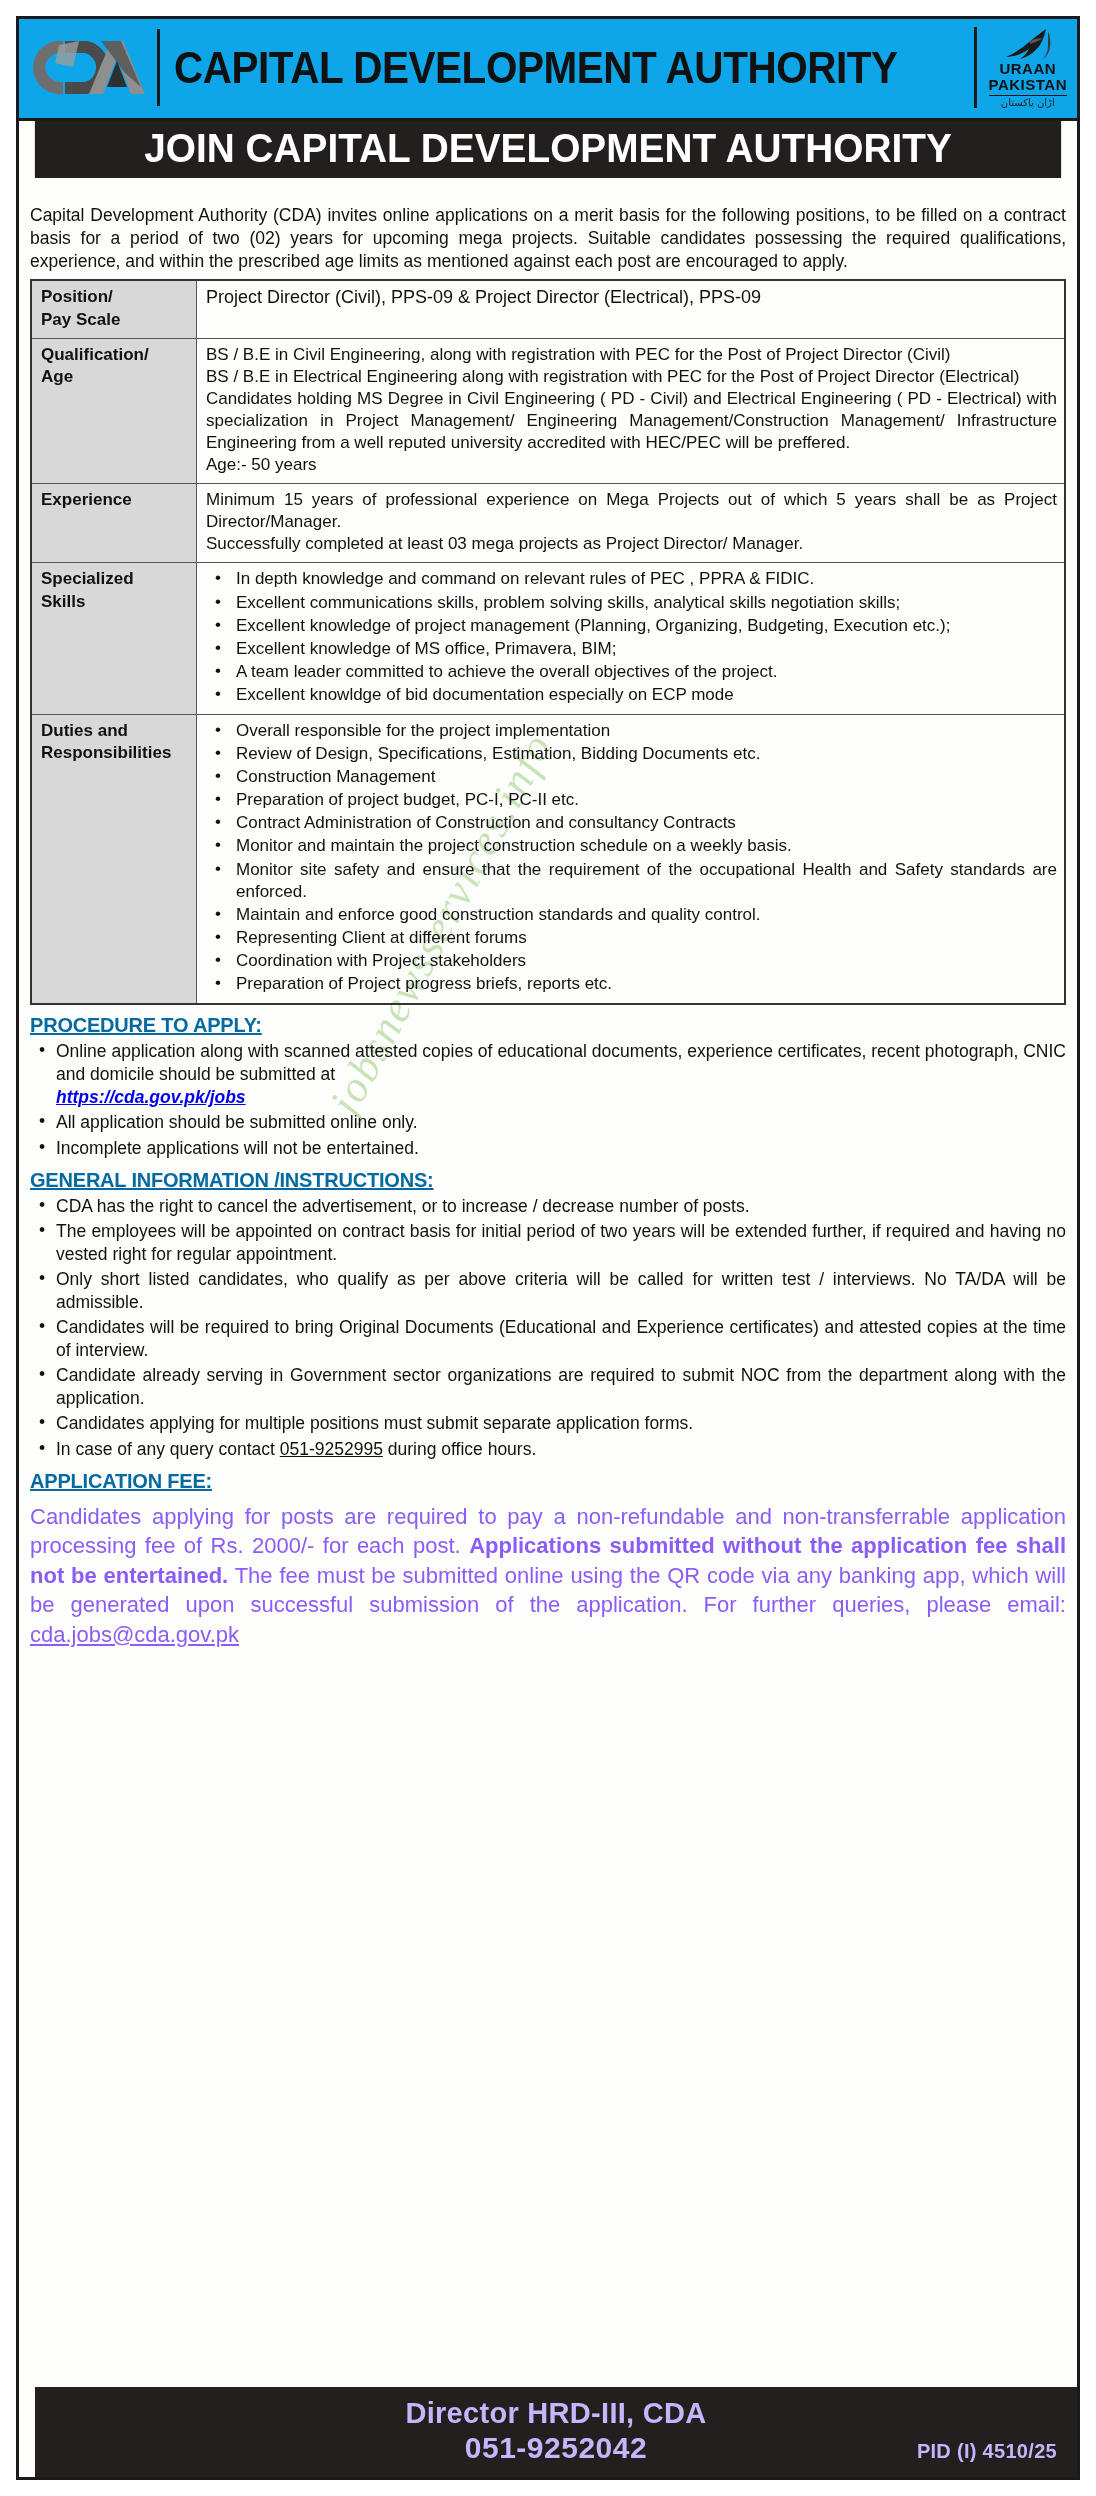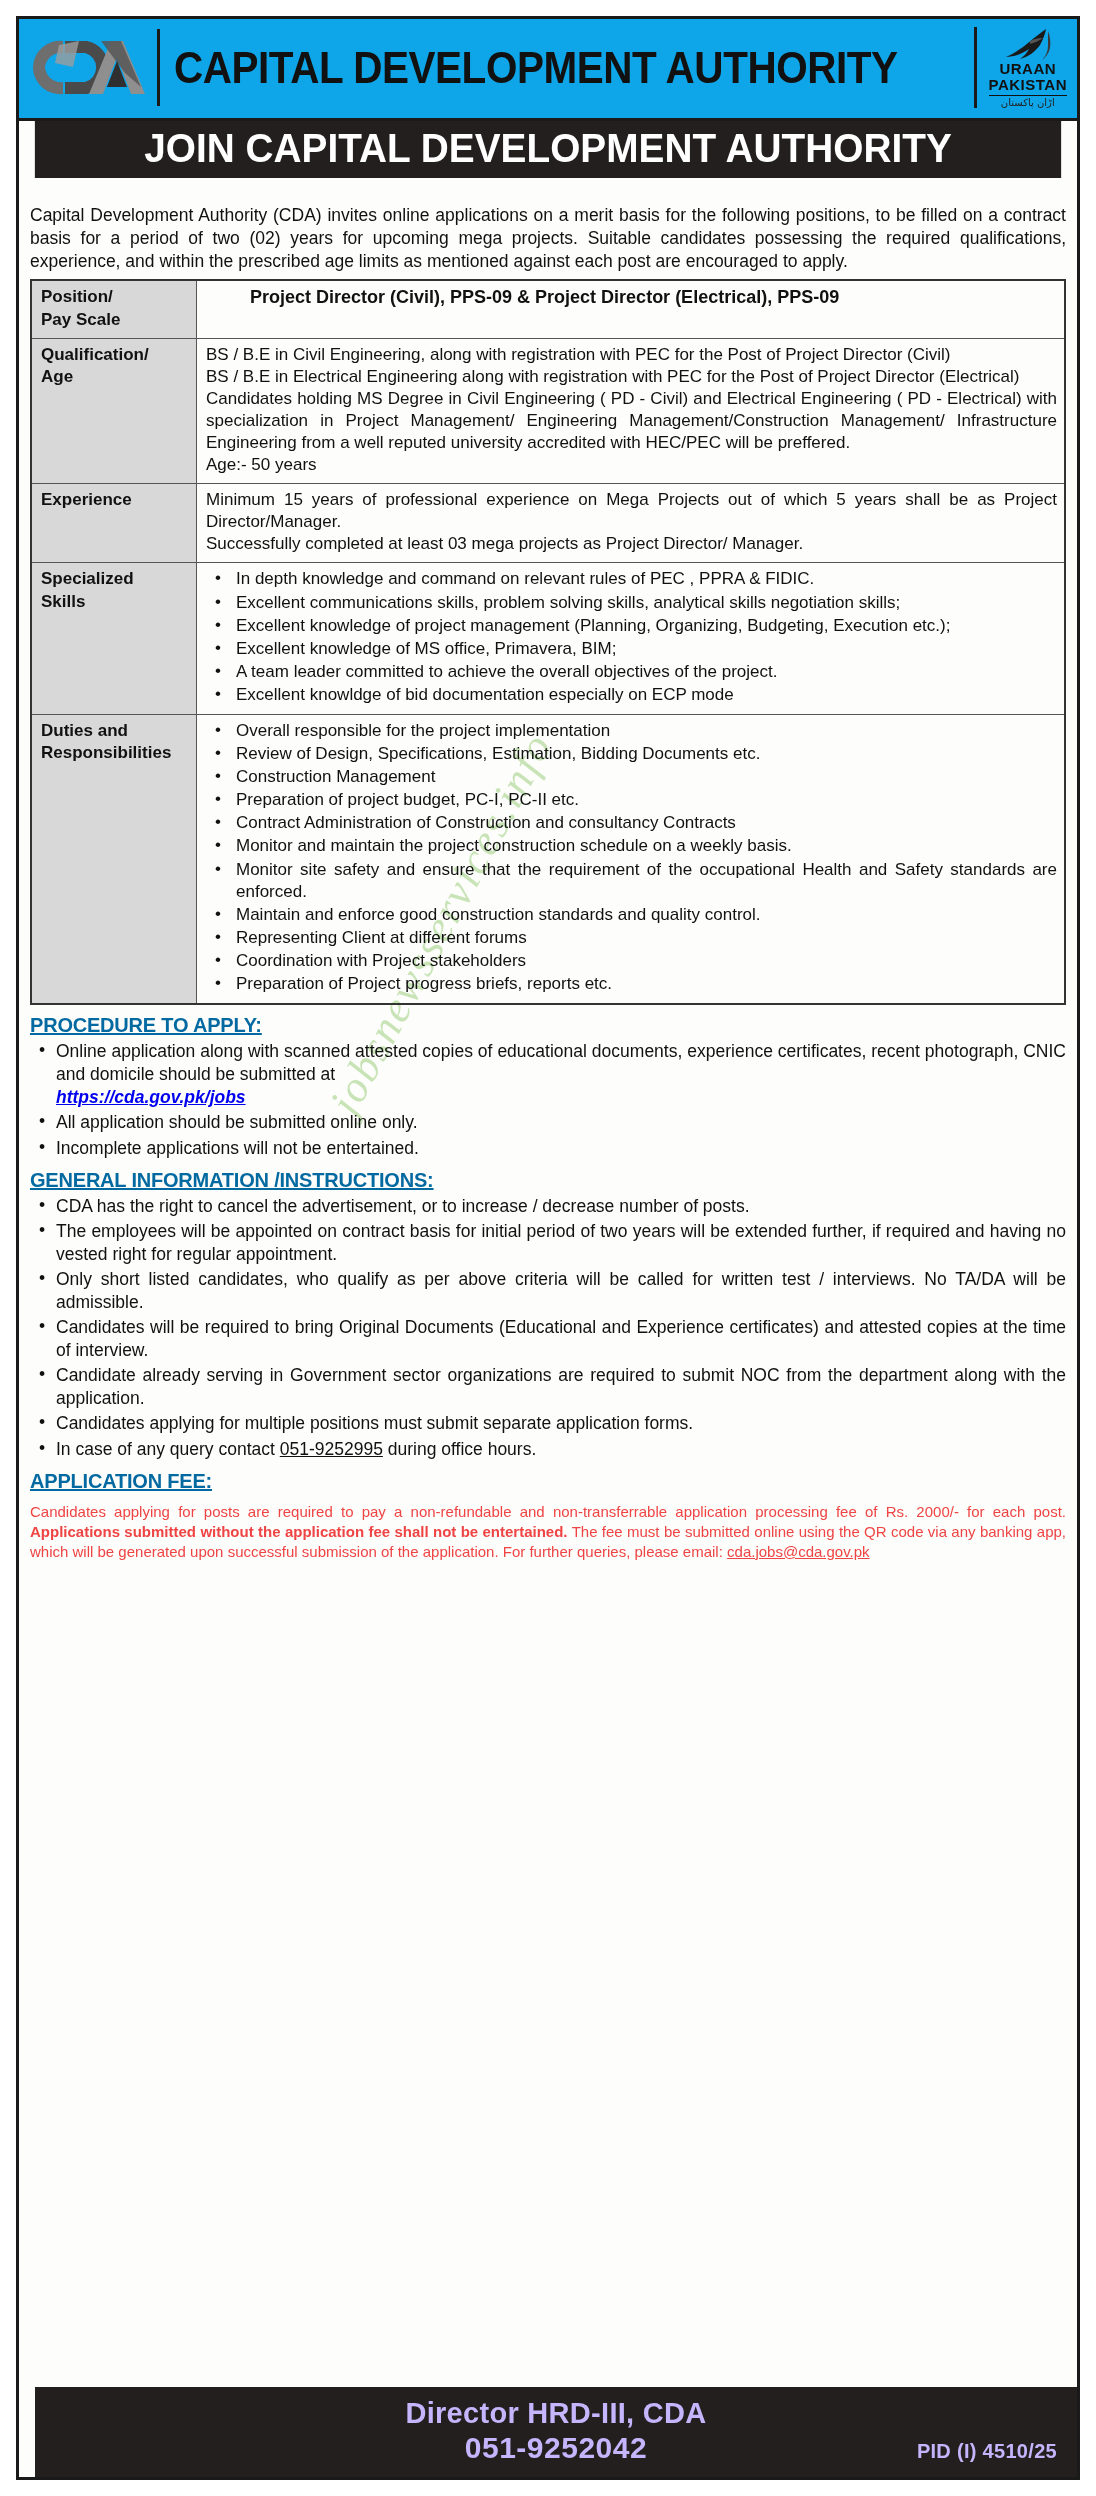--- a/index.html
+++ b/index.html
@@ -150,21 +150,21 @@
     width: 148px;
     background: #d8d8d8;
     font-weight: bold;
     font-size: 17.5px;
     line-height: 1.42;
     padding-left: 10px;
   }
   td.val { background: transparent; }
   td.val .line { text-align: justify; }
   td.val .line.last { text-align: left; }
-  .pos-strong { font-weight: bold; font-size: 18px; margin-left: 44px; }
+  .pos-strong { font-weight: normal; font-size: 18px; }
   td.tall { padding-bottom: 34px; }
   ul.bul {
     margin: 0;
     padding: 0;
     list-style: none;
   }
   ul.bul li {
     position: relative;
     padding-left: 30px;
     margin-bottom: 1px;
@@ -206,24 +206,24 @@
     content: "•";
     position: absolute;
     left: 9px;
     top: -1px;
   }
   ul.dots li.noj { text-align: left; }
   .u-bold { font-weight: bold; text-decoration: underline; font-style: italic; }
   .u-plain { text-decoration: underline; }
   .b { font-weight: bold; }
   .fee-para {
-    font-size: 15px;
+    font-size: 22px;
     line-height: 1.34;
     text-align: justify;
-    color: #ef4444;
+    color: #8b5cf6;
     margin-top: 9px;
   }
 
   
   .footer {
     position: absolute;
     left: 16px;
     right: 0;
     bottom: 0;
     background: #231f1f;

